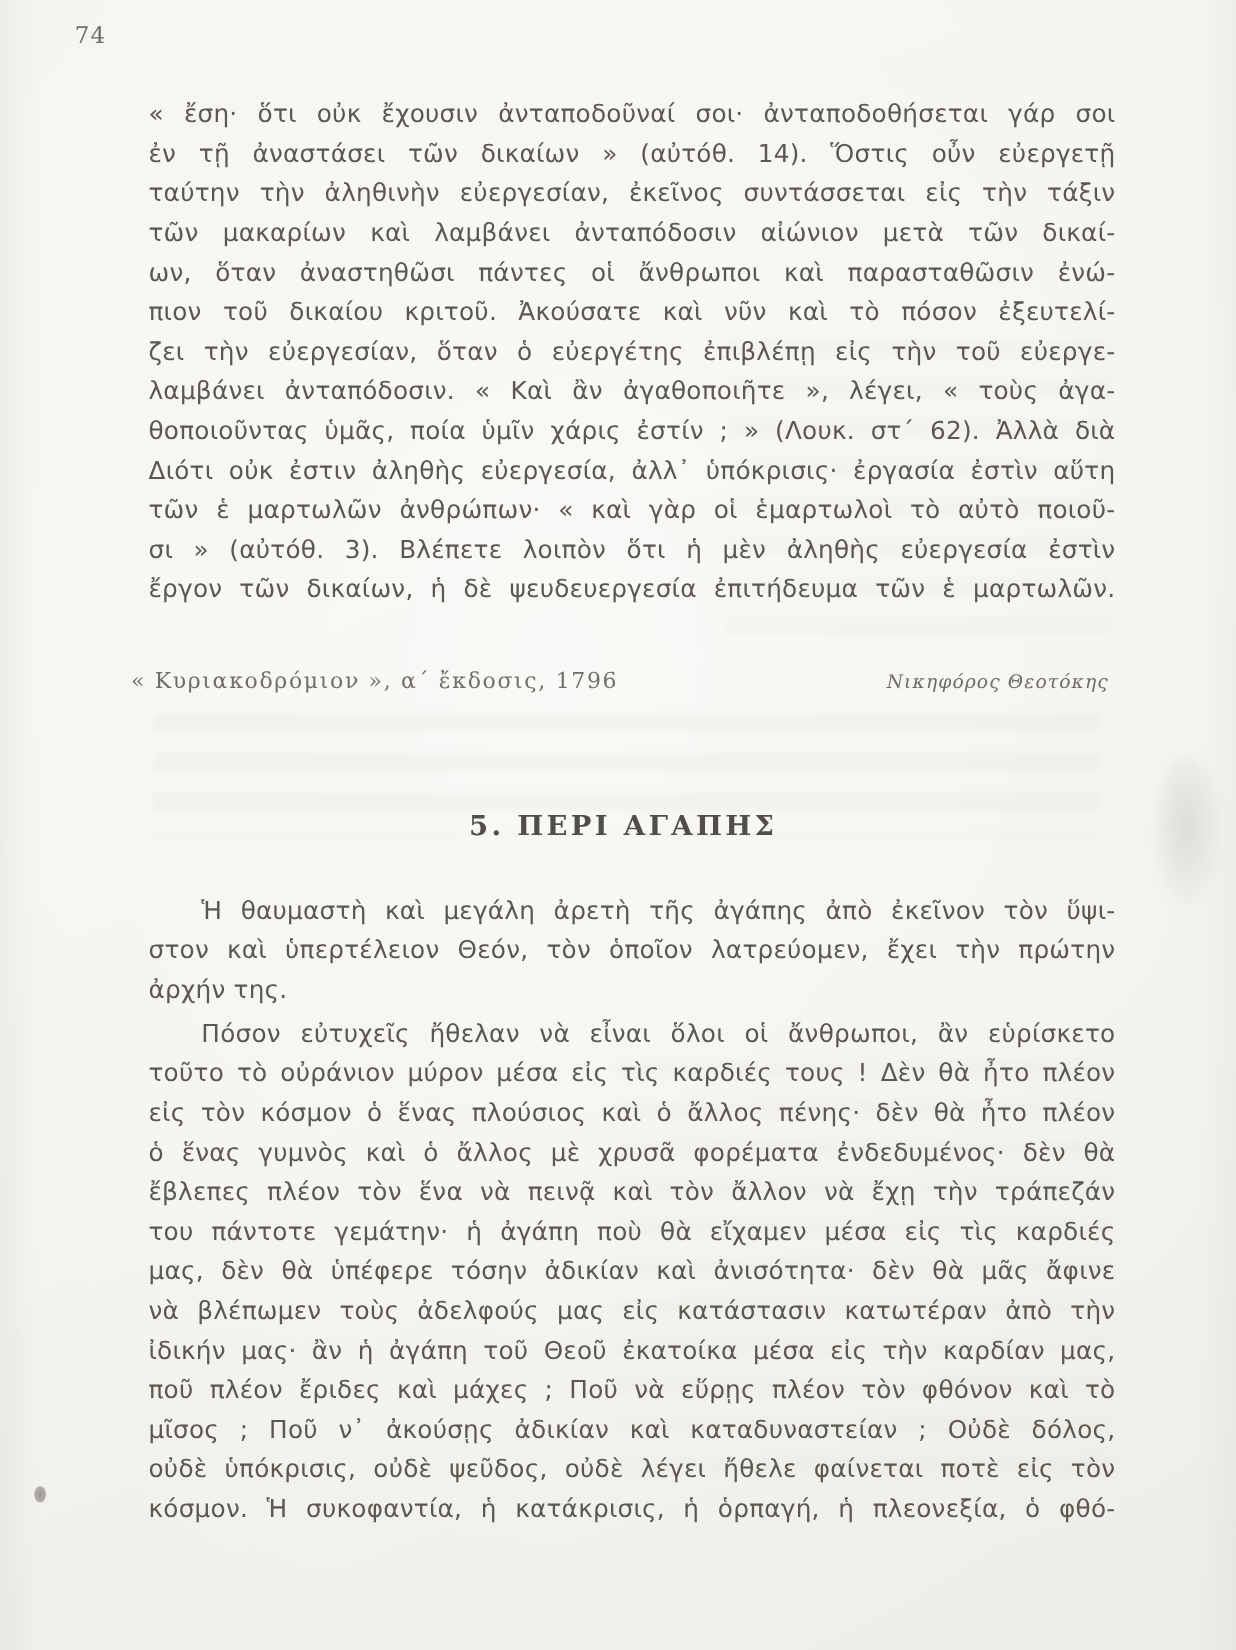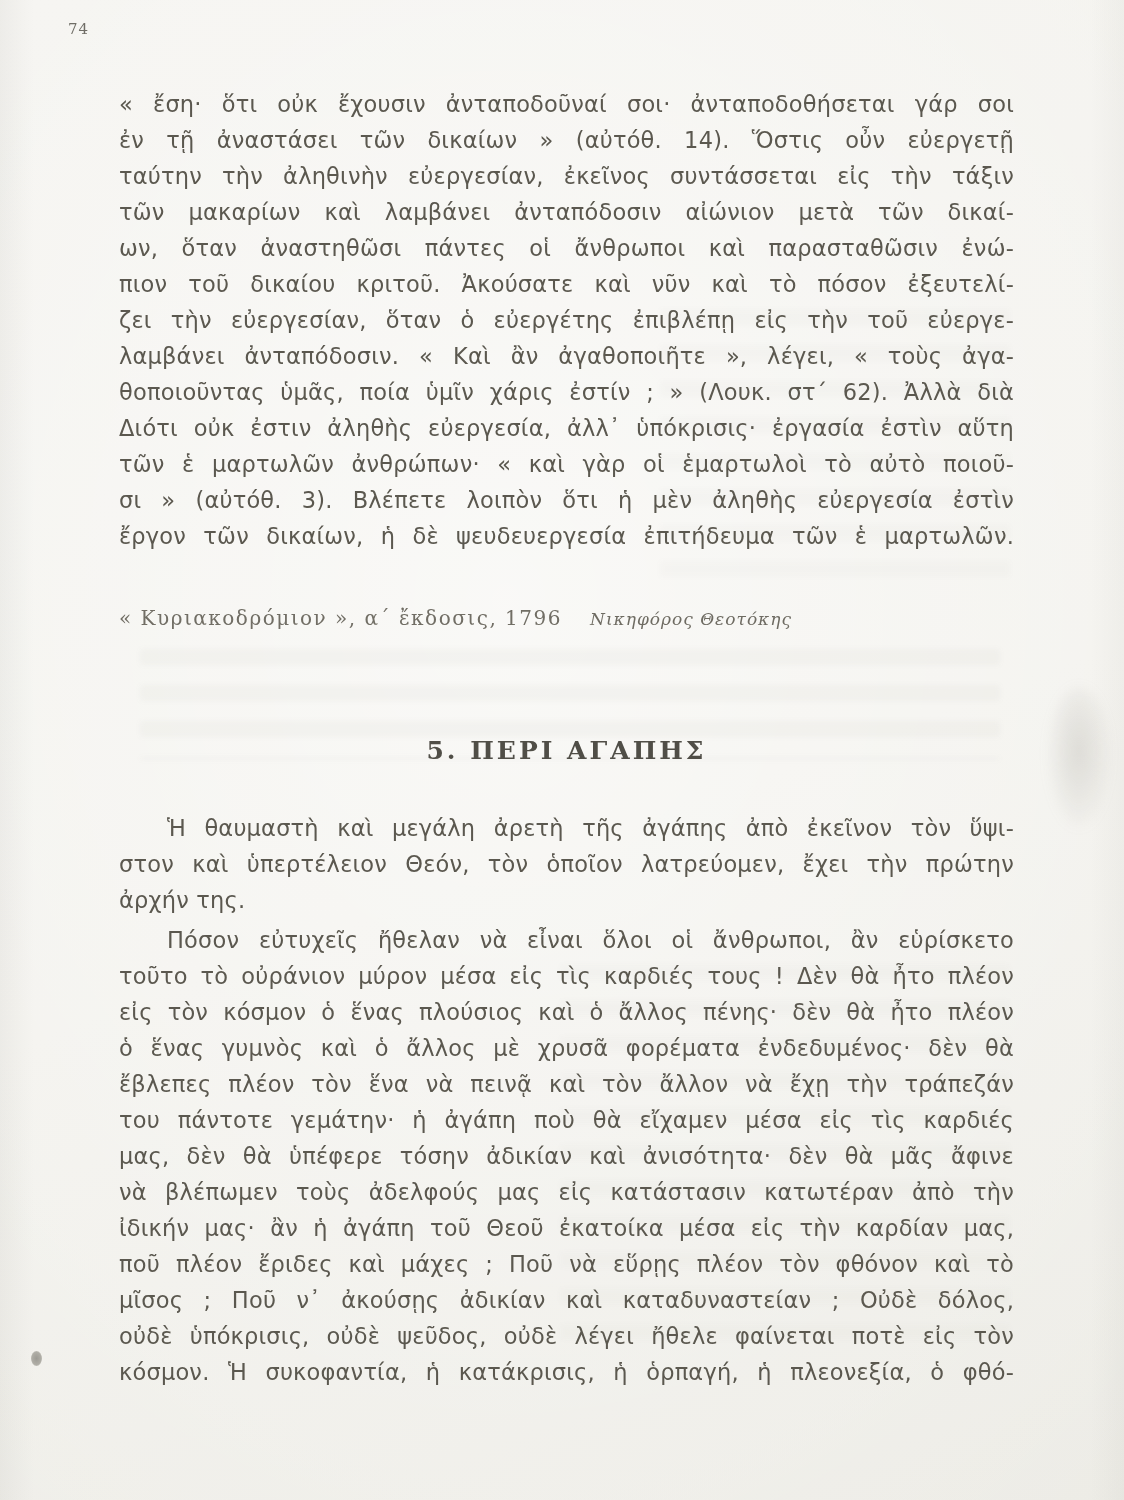--- a/index.html
+++ b/index.html
@@ -13,45 +13,45 @@
     background:
       radial-gradient(ellipse 130% 120% at 45% 40%, rgba(255,255,255,0.55) 0%, rgba(255,255,255,0) 70%),
       linear-gradient(160deg, #f4f3ef 0%, #f2f1ec 55%, #ecebe5 100%);
     color:#5b584f;
   }
 
   
   .pagenum {
     position:absolute; left:68px; top:20px;
     font-family:"DejaVu Serif", serif;
-    font-size:15px; color:#6f6d66; letter-spacing:1px;
+    font-size:21px; color:#6f6d66; letter-spacing:1px;
   }
 
   
   .para {
     position:absolute; left:119px; width:895px;
     font-size:22.5px; line-height:36px; color:#5b584f;
     letter-spacing:0.2px;
   }
   .para .line {
     text-align:justify;
     text-align-last:justify;
-    height:36px; white-space:normal; overflow:visible;
+    height:36px; white-space:normal; overflow:visible;margin-left:16px;
   }
   .para .line.ragged { text-align-last:left; }
   .para.indent-first .line:first-child { padding-left:48px; }
 
   #para1 { top:86px; }
   #para2 { top:810px; }
   #para3 { top:922px; }
 
   
   .citation {
     position:absolute; left:119px; top:606px; width:895px;
-    display:flex; justify-content:flex-start; align-items:baseline;gap:28px;
+    display:flex; justify-content:space-between; align-items:baseline;
   }
   .citation .source {
     font-family:"DejaVu Serif", serif;
     font-size:20px; color:#716e65; letter-spacing:1.5px;
   }
   .citation .author {
     font-family:"DejaVu Serif", serif; font-style:italic;
     font-size:17px; color:#6e6b62; letter-spacing:1px;
     padding-right:6px;
   }

